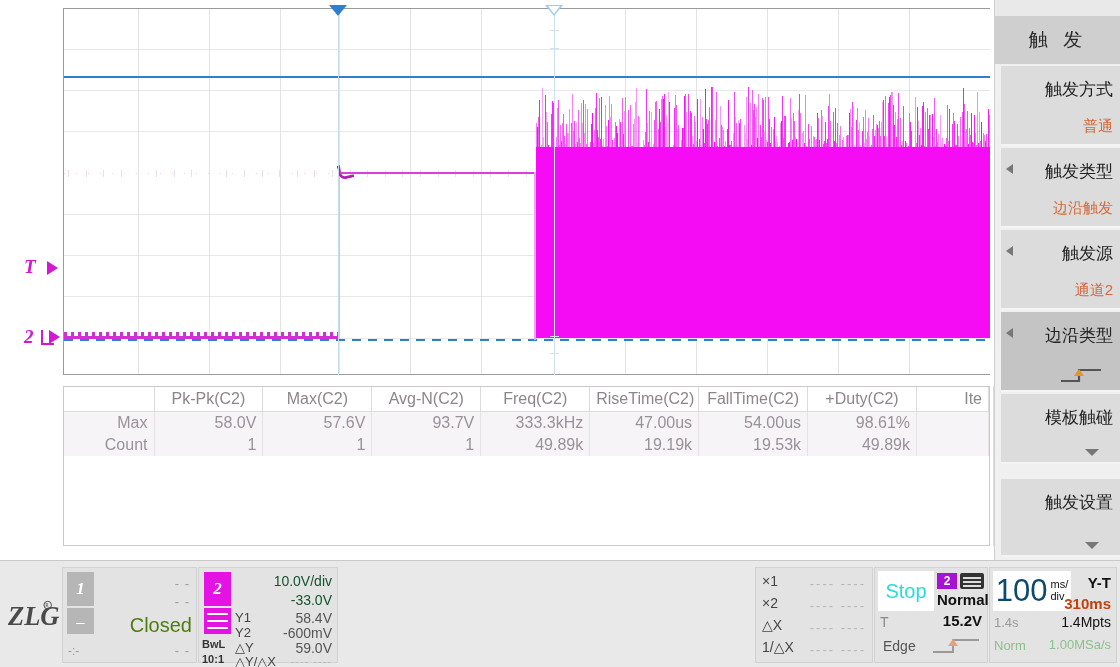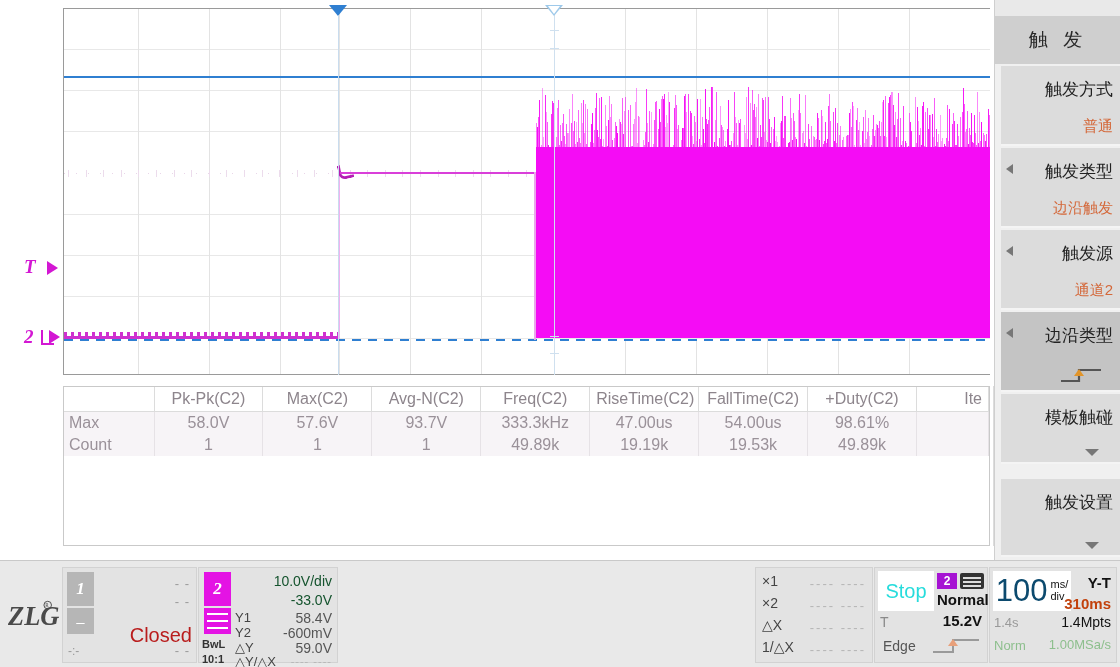--- a/index.html
+++ b/index.html
@@ -70,21 +70,21 @@
   
   #meas{position:absolute;left:63px;top:386px;width:927px;height:160px;
         border:1px solid #c9c9c9;box-sizing:border-box;background:#fff;}
   #meas table{border-collapse:collapse;width:100%;table-layout:fixed;
         font-size:16px;color:#9a9199;}
   #meas th{font-weight:normal;text-align:center;padding:3px 6px;color:#8d858c;
         border-right:1px solid #dcdcdc;border-bottom:1px solid #dcdcdc;background:#fff;}
   #meas td{text-align:center;padding:2px 6px;border-right:1px solid #e6e2e6;}
   #meas td.lbl{text-align:left;padding-left:5px;color:#9a9199;}
   #meas tr.odd td{background:#ece6ec;}
-  #meas tr.even td{background:#f7f4f7;}
+  #meas tr.even td{background:#f7f4f7;text-align:right;}
   #meas col.c0{width:90px;}
   #meas col.last{width:72px;}
 
   
   #vscroll{position:absolute;left:993px;top:386px;width:9px;height:160px;background:#f2f2f2;
            border:1px solid #dcdcdc;box-sizing:border-box;}
   #vscroll-thumb{position:absolute;left:0;top:0;width:100%;height:72px;background:#cfcfcf;}
 
   
   #rpanel{position:absolute;left:994px;top:0;width:126px;height:560px;background:#f0f0f0;
@@ -115,21 +115,21 @@
   #logo{position:absolute;left:8px;top:36px;width:52px;height:36px;}
 
   
   #ch1box{left:62px;top:6px;width:135px;height:96px;}
   #ch1badge{position:absolute;left:4px;top:4px;width:27px;height:34px;background:#b6b6b6;
       color:#fff;font-style:italic;font-weight:bold;font-size:17px;
       display:flex;align-items:center;justify-content:center;font-family:"Liberation Serif",serif;}
   #ch1badge2{position:absolute;left:4px;top:40px;width:27px;height:26px;background:#b6b6b6;
       color:#fff;font-size:15px;display:flex;align-items:center;justify-content:center;}
   .ch1r{position:absolute;right:6px;font-size:13px;color:#9a9a9a;letter-spacing:1px;}
-  #ch1closed{position:absolute;right:4px;top:56px;font-size:20px;color:#b91c1c;}
+  #ch1closed{position:absolute;right:4px;top:46px;font-size:20px;color:#4d7c0f;}
   #ch1bl{position:absolute;left:5px;bottom:4px;font-size:12px;color:#9a9a9a;}
 
   
   #ch2box{left:198px;top:6px;width:140px;height:96px;background:#e3e3e3;}
   #ch2badge{position:absolute;left:5px;top:4px;width:27px;height:34px;background:#e413e4;
       color:#fff;font-style:italic;font-weight:bold;font-size:17px;
       display:flex;align-items:center;justify-content:center;font-family:"Liberation Serif",serif;}
   #ch2badge2{position:absolute;left:5px;top:40px;width:27px;height:26px;background:#e413e4;}
   #ch2badge2 i{position:absolute;left:3px;right:3px;height:2px;background:#fff;display:block;}
   .ch2lab{position:absolute;left:36px;font-size:13px;color:#444;}

